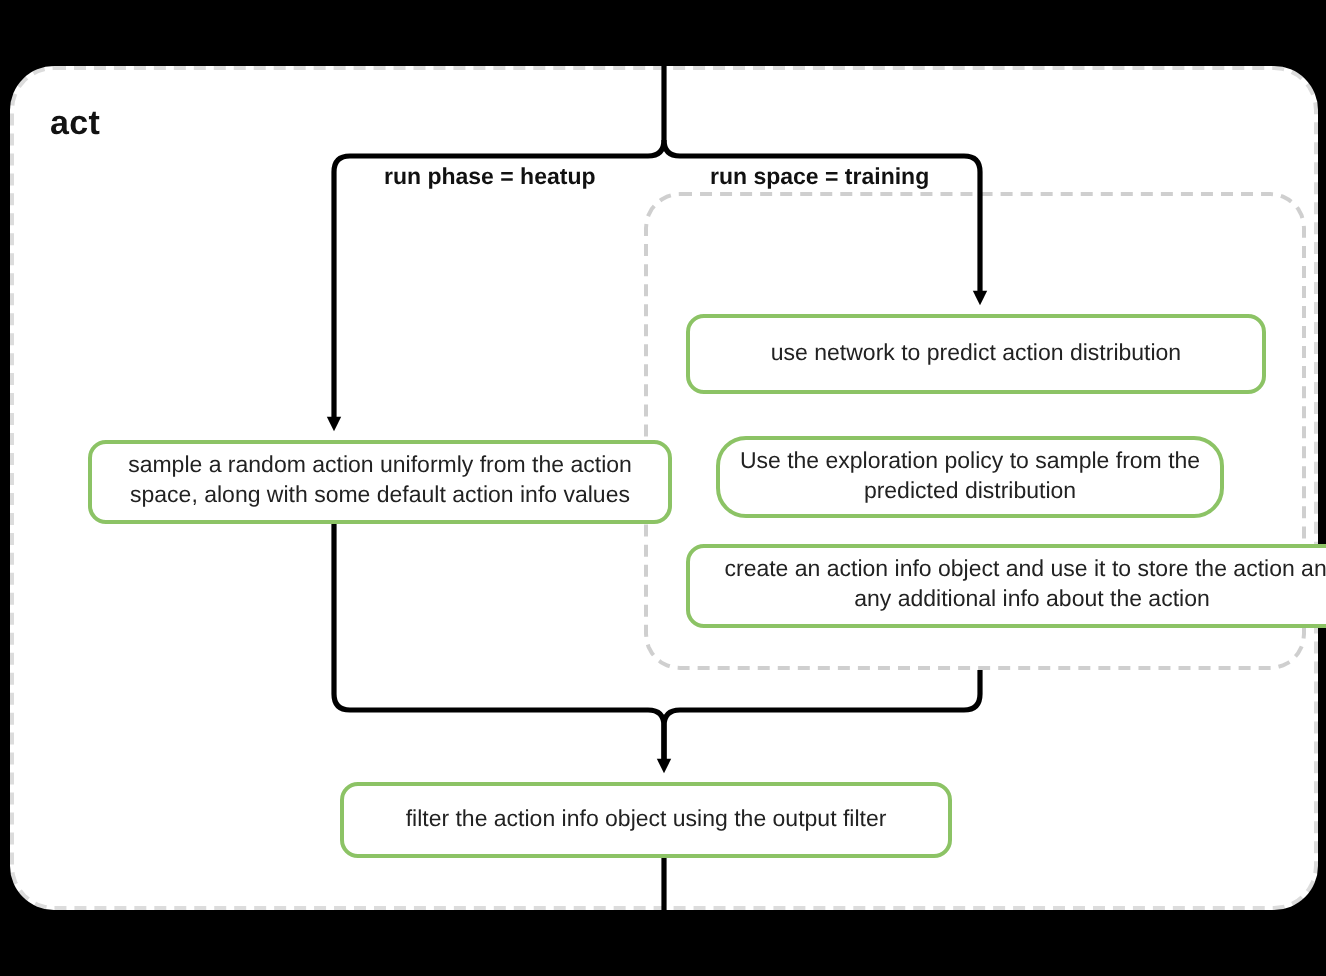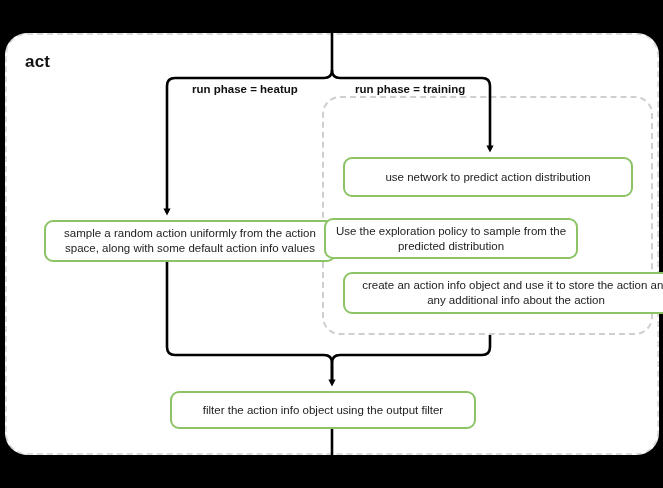--- a/index.html
+++ b/index.html
@@ -82,21 +82,21 @@
     line-height: 15px;
     text-align: center;
     display: flex;
     align-items: center;
     justify-content: center;
     padding: 16px 8px;
   }
 
   .node-sample   { left: 20px;  top: 220px; width: 292px; height: 42px; margin-left: 24px; }
   .node-usenet   { left: 343px; top: 157px; width: 290px; height: 40px; }
-  .node-explore  { left: 324px; top: 218px; width: 254px; height: 41px; }
+  .node-explore  { left: 358px; top: 218px; width: 254px; height: 41px; border-radius: 15px; }
   .node-create   { left: 343px; top: 272px; width: 346px; height: 42px; }
   .node-filter   { left: 170px; top: 391px; width: 306px; height: 38px; }
 
   
   .edge-label {
     position: absolute;
     font-size: 11.5px;
     font-weight: bold;
     color: #111111;
     white-space: nowrap;
@@ -141,21 +141,21 @@
 
     <path d="M 490,335 L 490,347 Q 490,355 482,355 L 340,355 Q 332,355 332,363 L 332,383" fill="none" stroke="#000000" stroke-width="2.6"></path>
 
     <path d="M 332,429 L 332,474" fill="none" stroke="#000000" stroke-width="2.6"></path>
   </svg>
 
   <div class="act-title">act</div>
 
 
   <div class="edge-label label-heatup">run phase = heatup</div>
-  <div class="edge-label label-training">run phase = training</div>
+  <div class="edge-label label-training">run space = training</div>
 
   <div class="node node-sample">sample a random action uniformly from the action space, along with some default action info values</div>
 
   <div class="node node-usenet">use network to predict action distribution</div>
 
   <div class="node node-explore">Use the exploration policy to sample from the predicted distribution</div>
 
   <div class="node node-create">create an action info object and use it to store the action and any additional info about the action</div>
 
   <div class="node node-filter">filter the action info object using the output filter</div>

